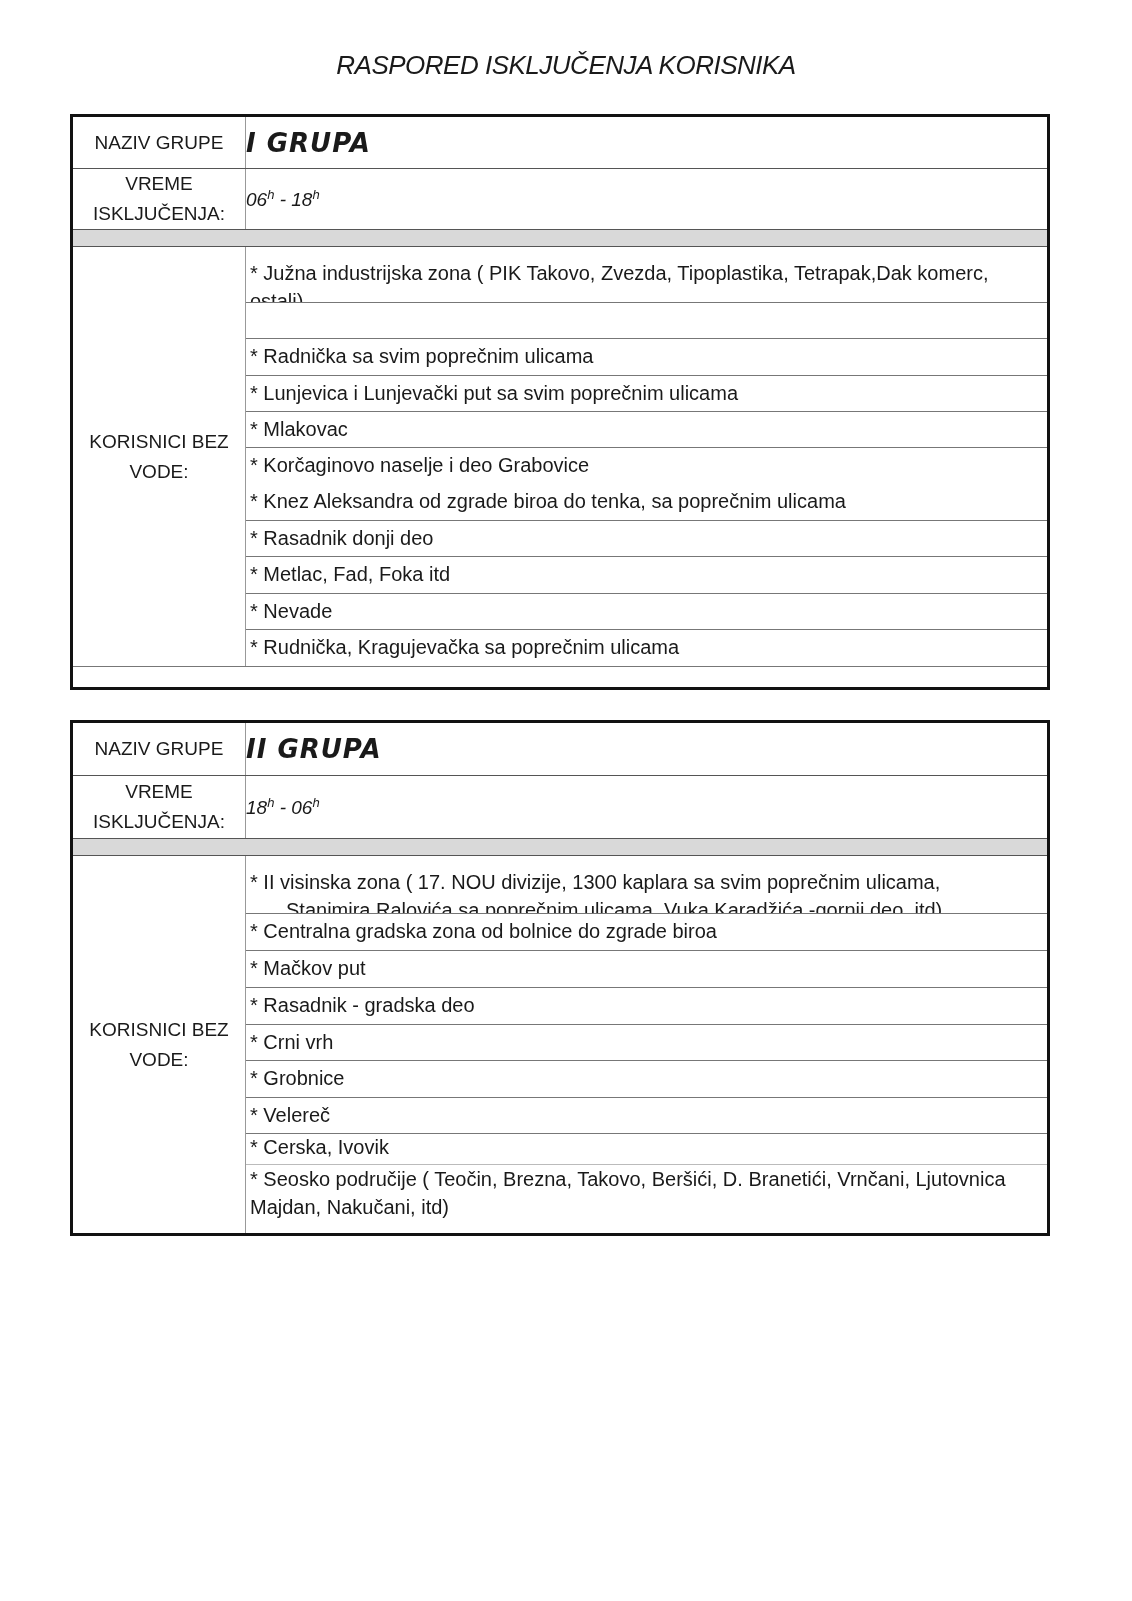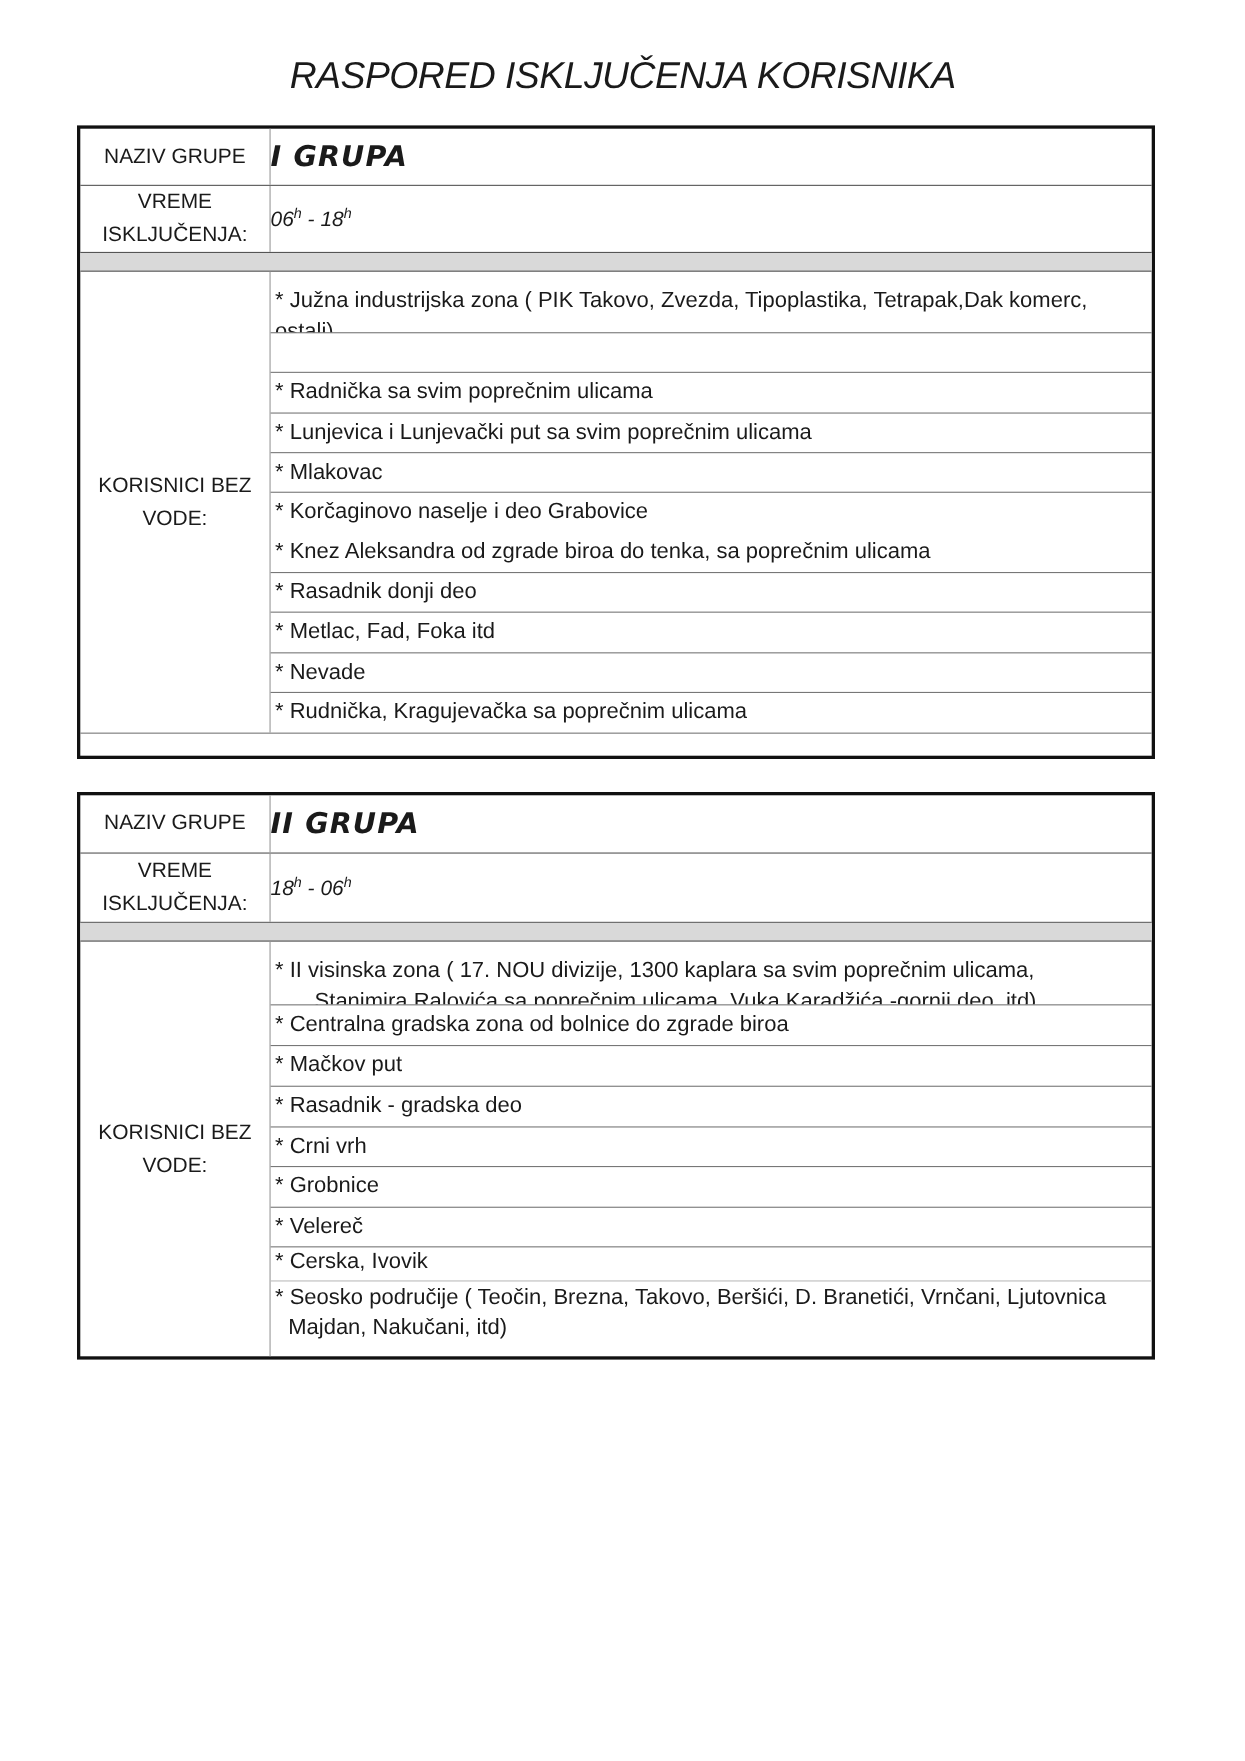--- a/index.html
+++ b/index.html
@@ -1,17 +1,17 @@
 <!DOCTYPE html>
 <html><head>
 <meta charset="utf-8">
 <style>
   html, body { margin: 0; padding: 0; background: #ffffff; }
   body { width: 1132px; height: 1601px; position: relative; font-family: "Liberation Sans", sans-serif; color: #1a1a1a; }
-  .title { position: absolute; top: 50px; left: 0; width: 1132px; text-align: center; font-style: italic; font-size: 34px; letter-spacing: -0.5px; }
+  .title { position: absolute; top: 50px; left: 0; width: 1132px; text-align: center; font-style: italic; font-size: 26px; letter-spacing: -0.5px; }
   .grp { position: absolute; left: 70px; width: 980px; border: 3px solid #111; border-right-width: 3px; box-sizing: border-box; }
   .row { display: flex; border-bottom: 1px solid #555; }
   .lbl { width: 172px; flex: none; border-right: 1px solid #999; display: flex; align-items: center; justify-content: center; text-align: center; font-size: 19px; line-height: 30px; }
   .val { flex: 1; display: flex; align-items: center; justify-content: flex-start; }
   .gname { font-family: "DejaVu Sans", sans-serif; font-weight: bold; font-style: italic; font-size: 26px; letter-spacing: 1px; }
   .gtime { font-style: italic; font-size: 19px; }
   .gtime sup { font-size: 13px; }
   .sep { height: 16px; background: #d9d9d9; border-bottom: 1px solid #555; }
   .body { display: flex; }
   .body .lbl { border-bottom: none; }
@@ -80,17 +80,17 @@
       <div class="item wrap" style="height:58px;line-height:28px;padding-top:12px;"><span>* II visinska zona ( 17. NOU divizije, 1300 kaplara sa svim poprečnim ulicama,</span><span class="indent">Stanimira Ralovića sa poprečnim ulicama, Vuka Karadžića -gornji deo, itd)</span></div>
       <div class="item" style="height:37px;">* Centralna gradska zona od bolnice do zgrade biroa</div>
       <div class="item" style="height:37px;">* Mačkov put</div>
       <div class="item" style="height:37px;">* Rasadnik  - gradska deo</div>
       <div class="item" style="height:36px;">* Crni vrh</div>
       <div class="item" style="height:37px;">* Grobnice</div>
       <div class="item" style="height:36px;">* Velereč</div>
       <div class="item" style="height:29px;line-height:26px;padding-top:0;border-bottom-color:#bbb;">* Cerska, Ivovik</div>
       <div class="item wrap noline" style="height:68px;line-height:28px;padding-top:0;">
           <span style="white-space:nowrap;display:block;">* Seosko područije ( Teočin, Brezna, Takovo, Beršići, D. Branetići, Vrnčani, Ljutovnica</span>
-          <span style="display:block;margin-left:12px;">Majdan, Nakučani, itd)</span>
+          <span style="display:block;">Majdan, Nakučani, itd)</span>
         </div>
     </div>
   </div>
 </div>
 
 </body></html>

